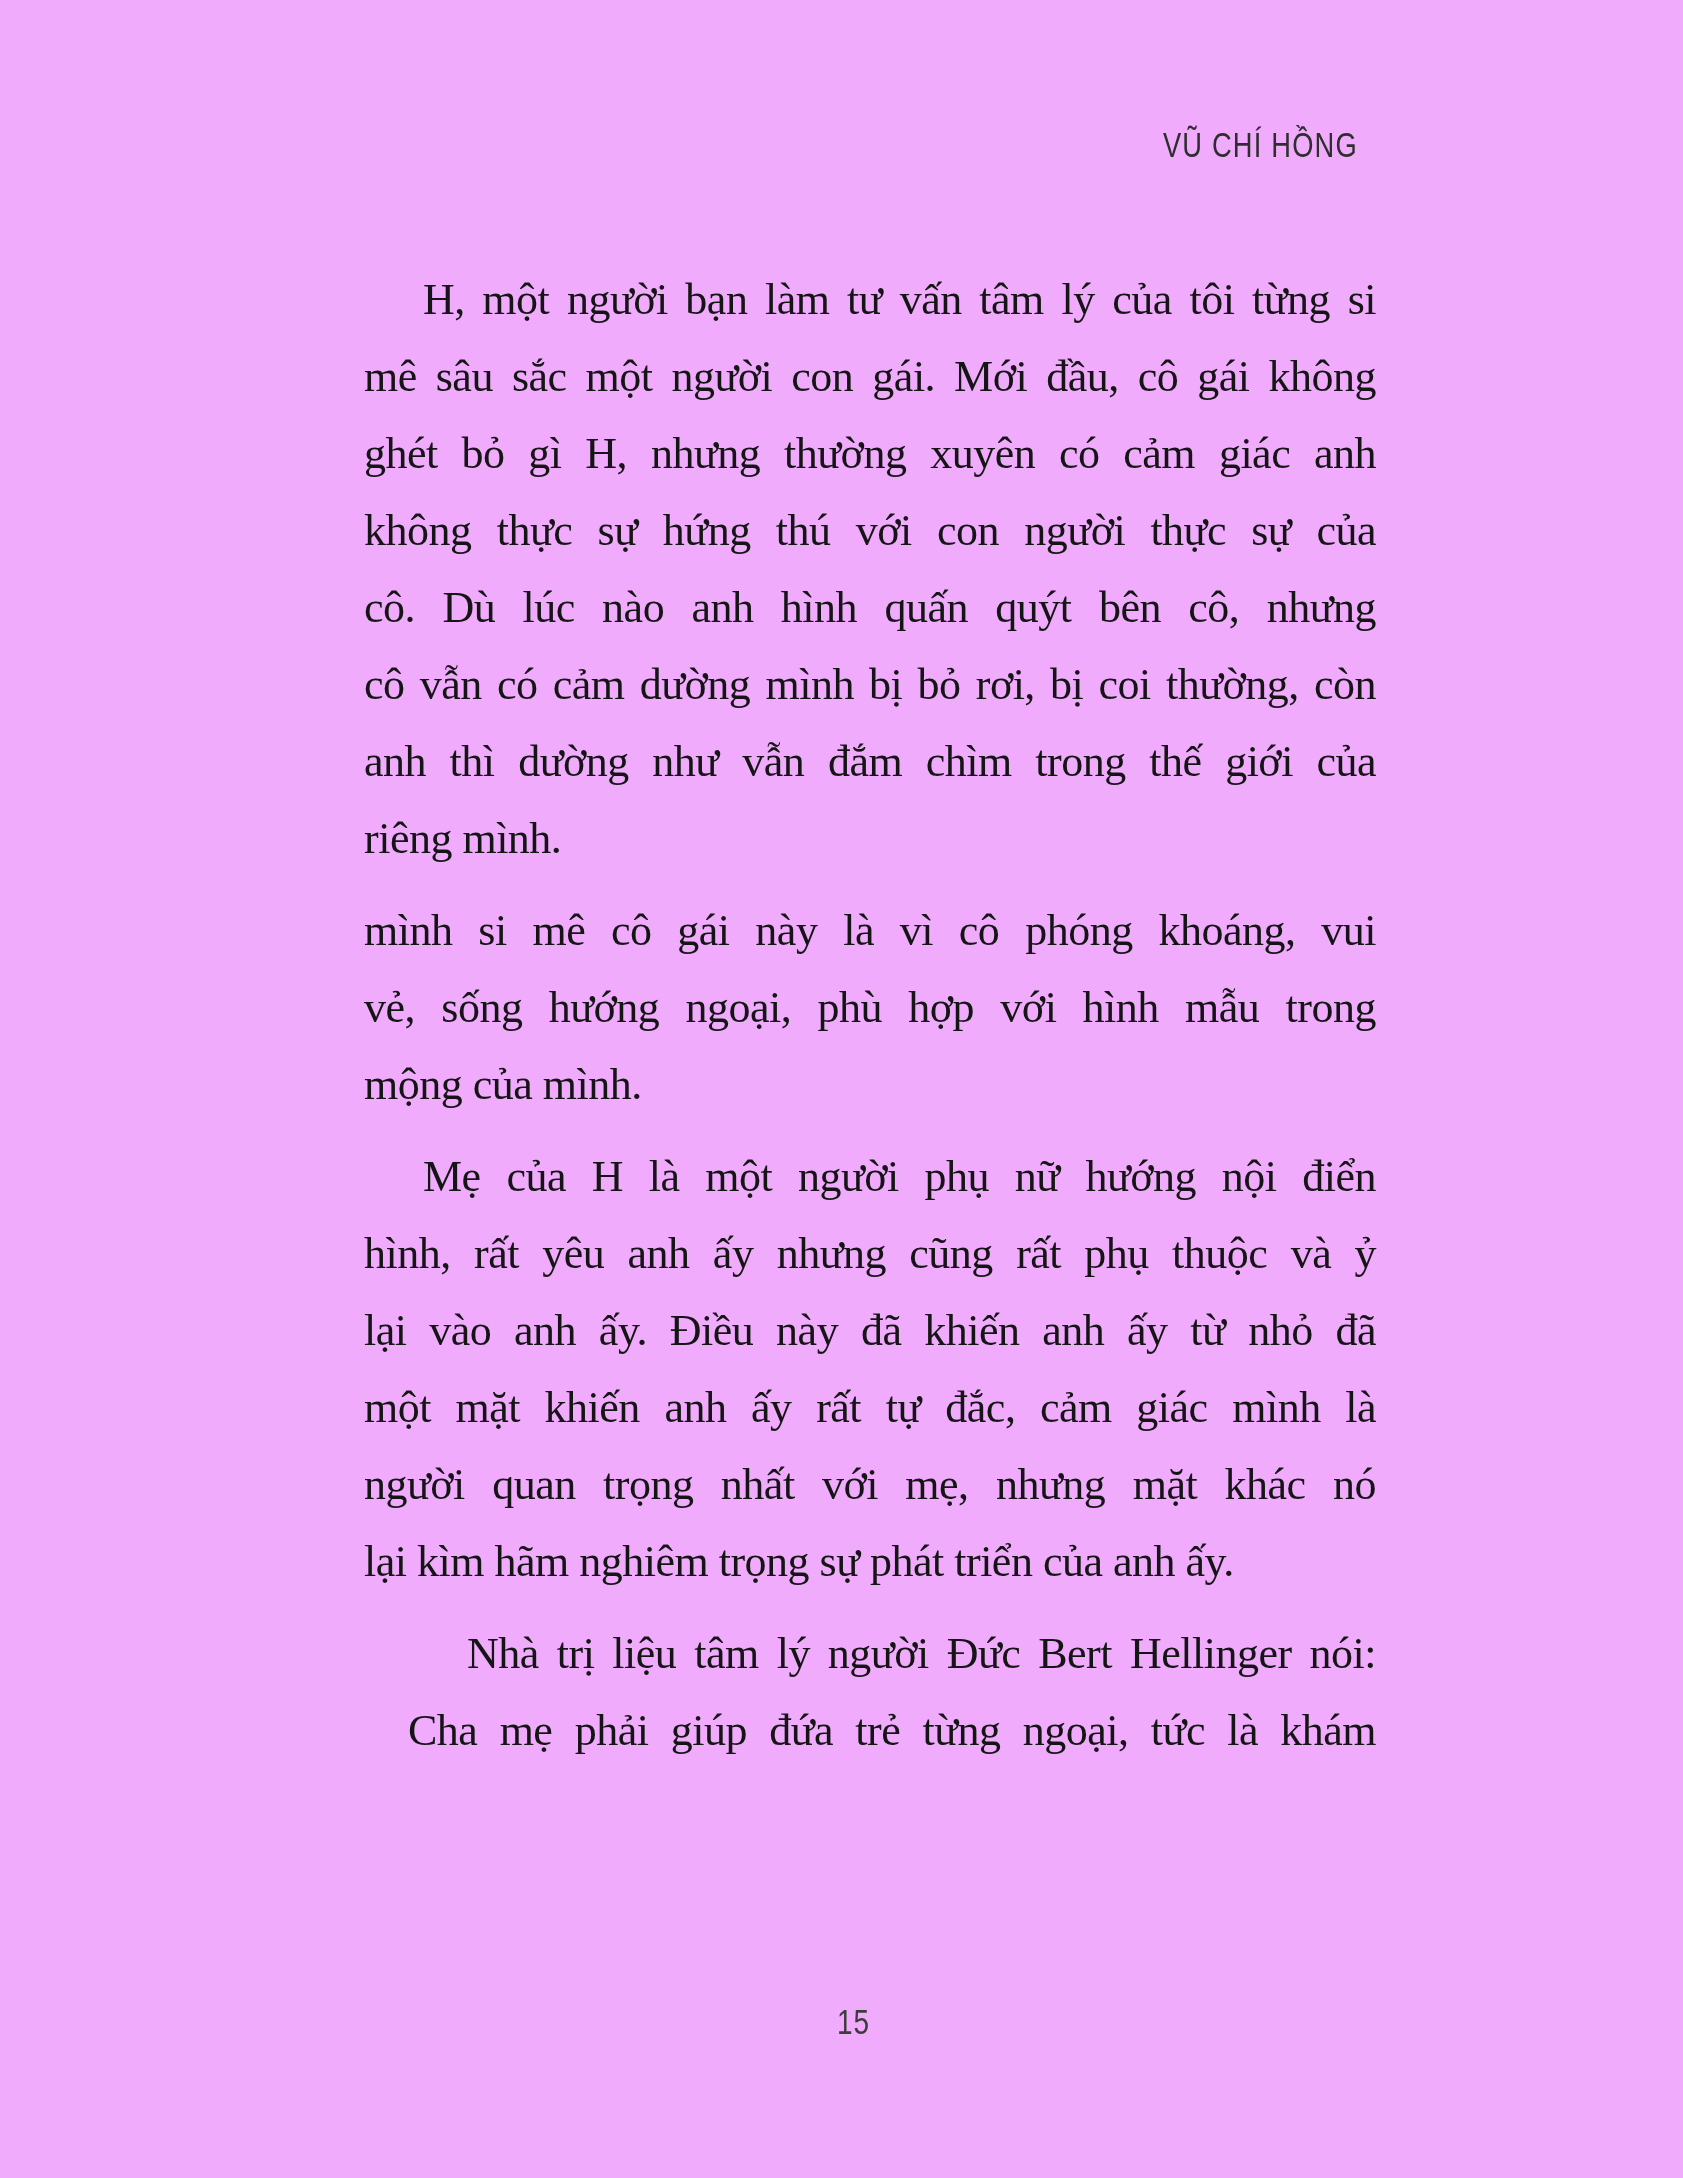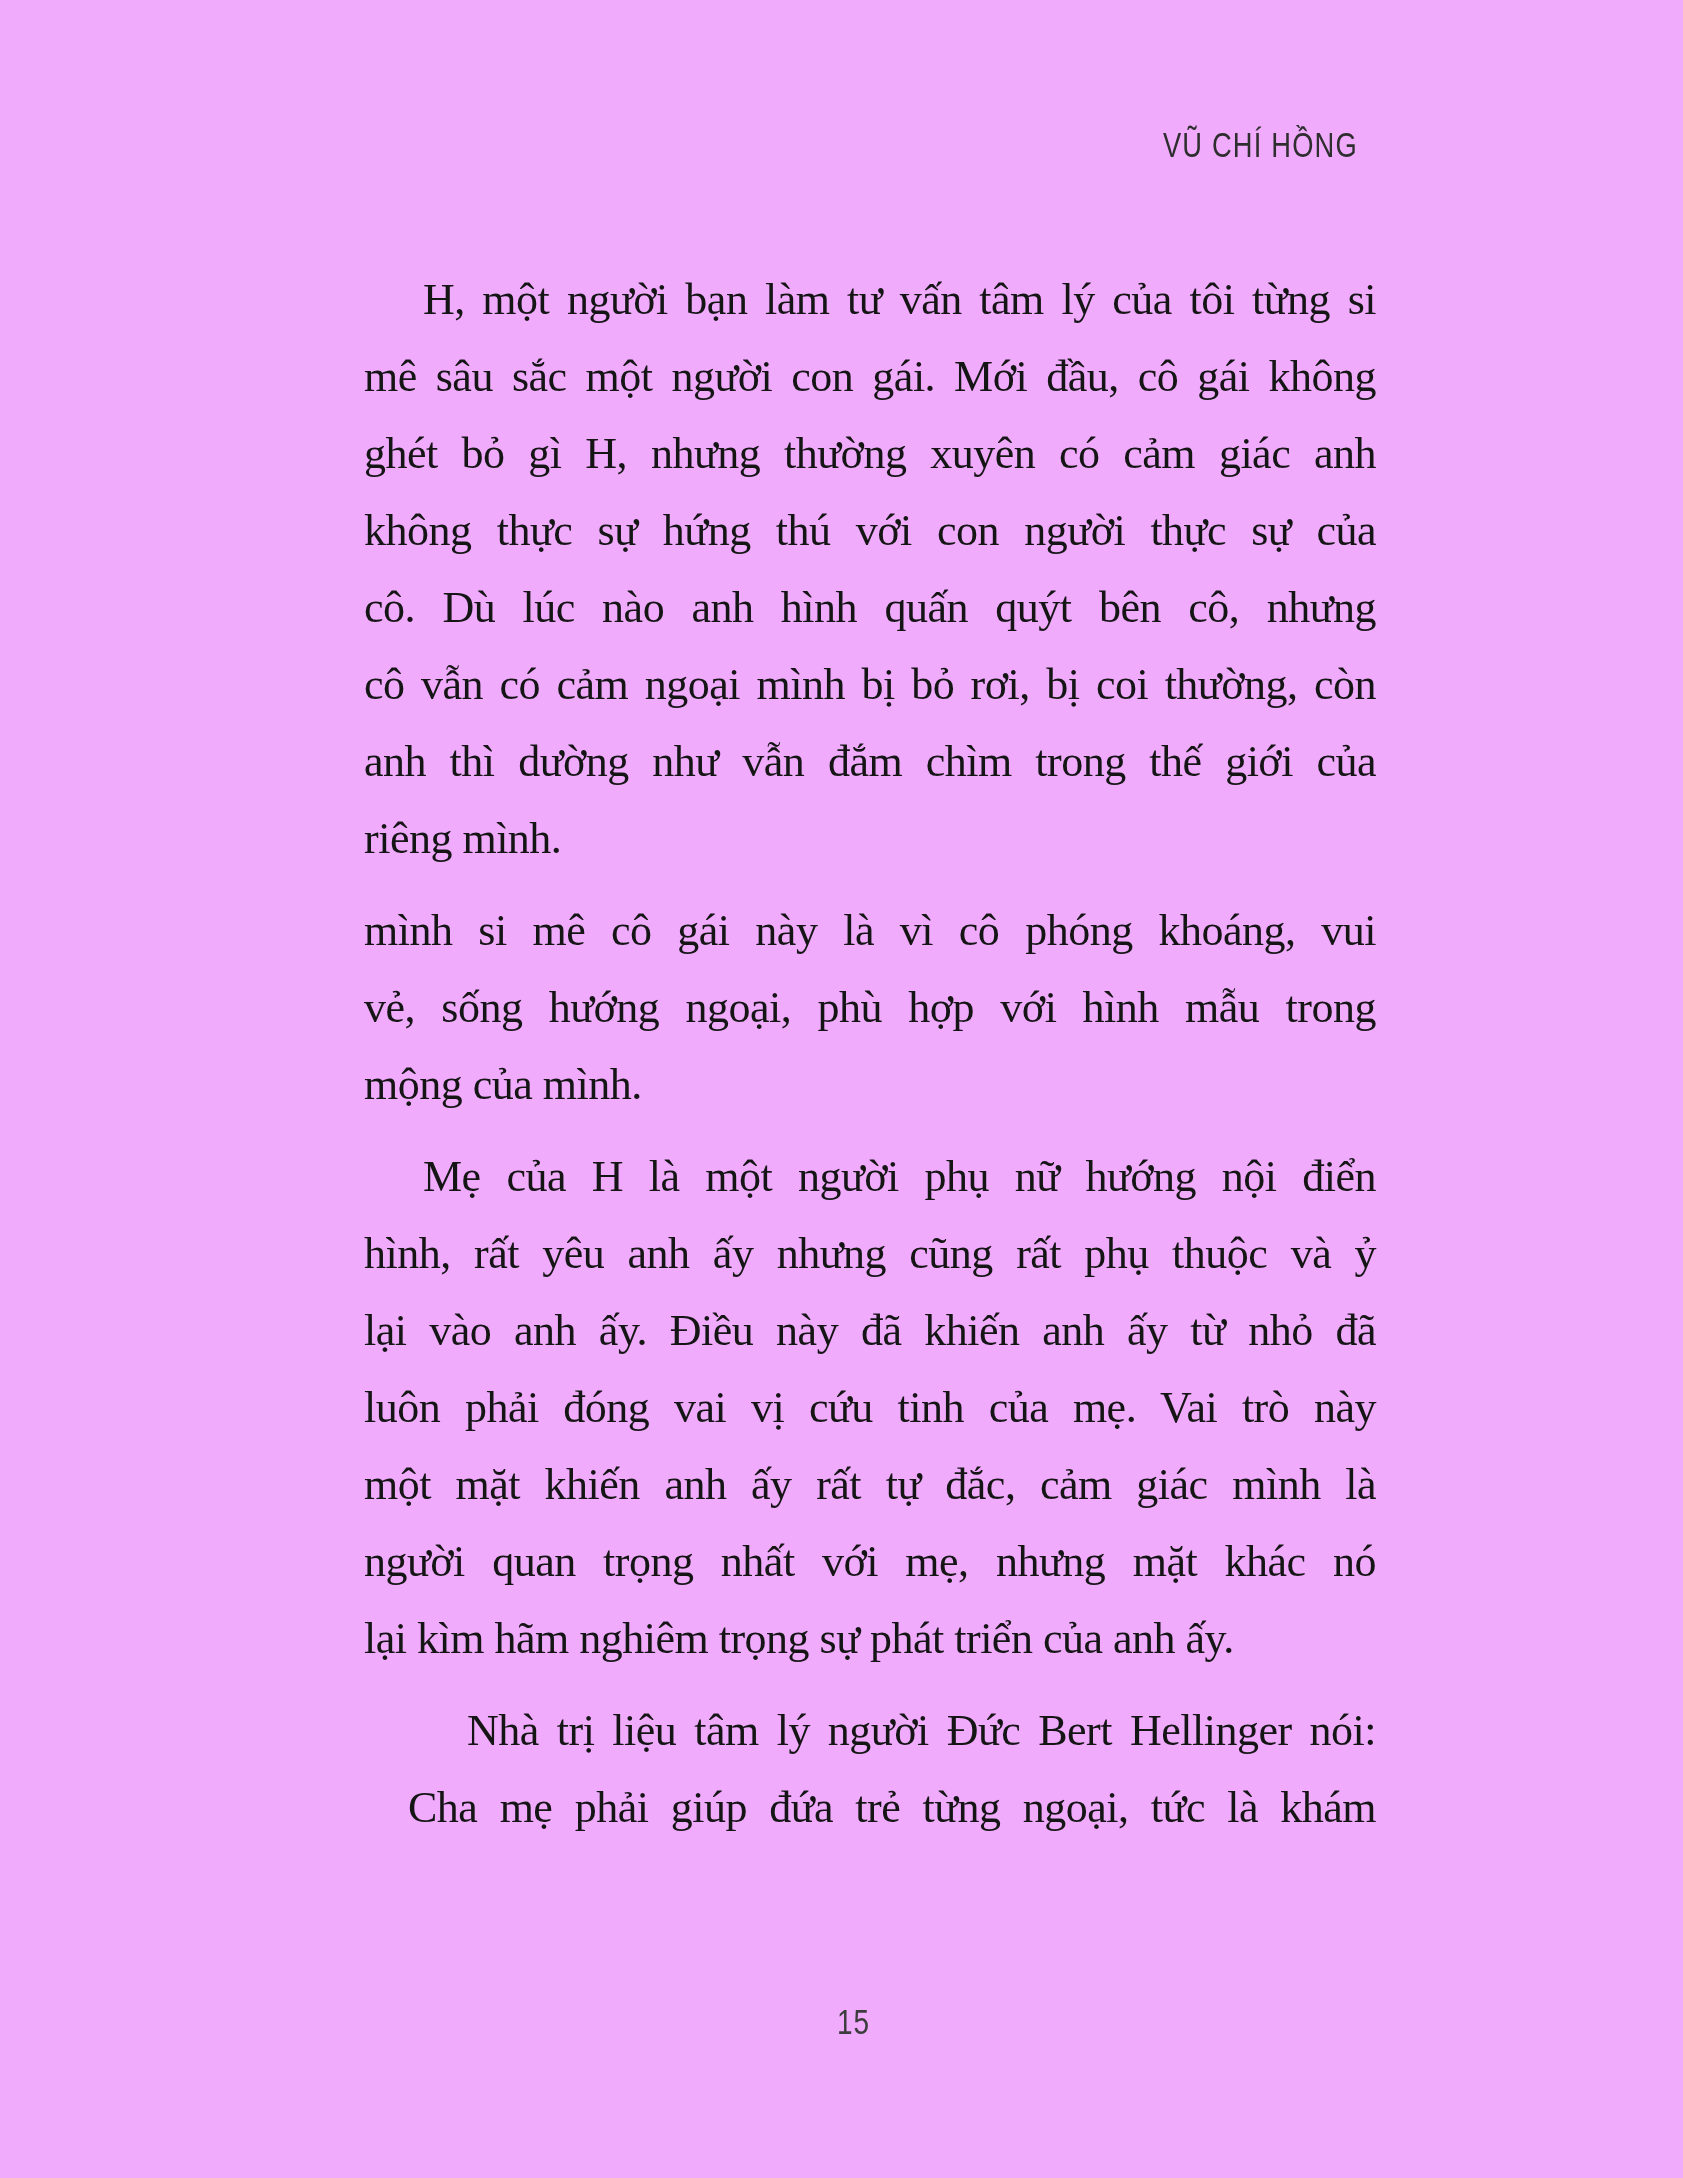--- a/index.html
+++ b/index.html
@@ -84,36 +84,35 @@
   <div class="running-head">VŨ CHÍ HỒNG</div>
 
   <div class="body-text">
 
     <div class="paragraph">
       <div class="line justify indent">H, một người bạn làm tư vấn tâm lý của tôi từng si</div>
       <div class="line justify">mê sâu sắc một người con gái. Mới đầu, cô gái không</div>
       <div class="line justify">ghét bỏ gì H, nhưng thường xuyên có cảm giác anh</div>
       <div class="line justify">không thực sự hứng thú với con người thực sự của</div>
       <div class="line justify">cô. Dù lúc nào anh hình quấn quýt bên cô, nhưng</div>
-      <div class="line justify">cô vẫn có cảm ngoại mình bị bỏ rơi, bị coi thường, còn</div>
+      <div class="line justify">cô vẫn có cảm dường mình bị bỏ rơi, bị coi thường, còn</div>
       <div class="line justify">anh thì dường như vẫn đắm chìm trong thế giới của</div>
       <div class="line flush">riêng mình.</div>
     </div>
 
     <div class="paragraph">
       <div class="line justify">mình si mê cô gái này là vì cô phóng khoáng, vui</div>
       <div class="line justify">vẻ, sống hướng ngoại, phù hợp với hình mẫu trong</div>
       <div class="line flush">mộng của mình.</div>
     </div>
 
     <div class="paragraph">
       <div class="line justify indent">Mẹ của H là một người phụ nữ hướng nội điển</div>
       <div class="line justify">hình, rất yêu anh ấy nhưng cũng rất phụ thuộc và ỷ</div>
       <div class="line justify">lại vào anh ấy. Điều này đã khiến anh ấy từ nhỏ đã</div>
-      <div class="line justify">luôn phải đóng vai vị cứu tinh của mẹ. Vai trò này</div>
       <div class="line justify">một mặt khiến anh ấy rất tự đắc, cảm giác mình là</div>
       <div class="line justify">người quan trọng nhất với mẹ, nhưng mặt khác nó</div>
       <div class="line flush">lại kìm hãm nghiêm trọng sự phát triển của anh ấy.</div>
     </div>
 
     <div class="paragraph">
       <div class="line justify indent">Nhà trị liệu tâm lý người Đức Bert Hellinger nói:</div>
       <div class="line justify">Cha mẹ phải giúp đứa trẻ từng ngoại, tức là khám</div>
     </div>
 

